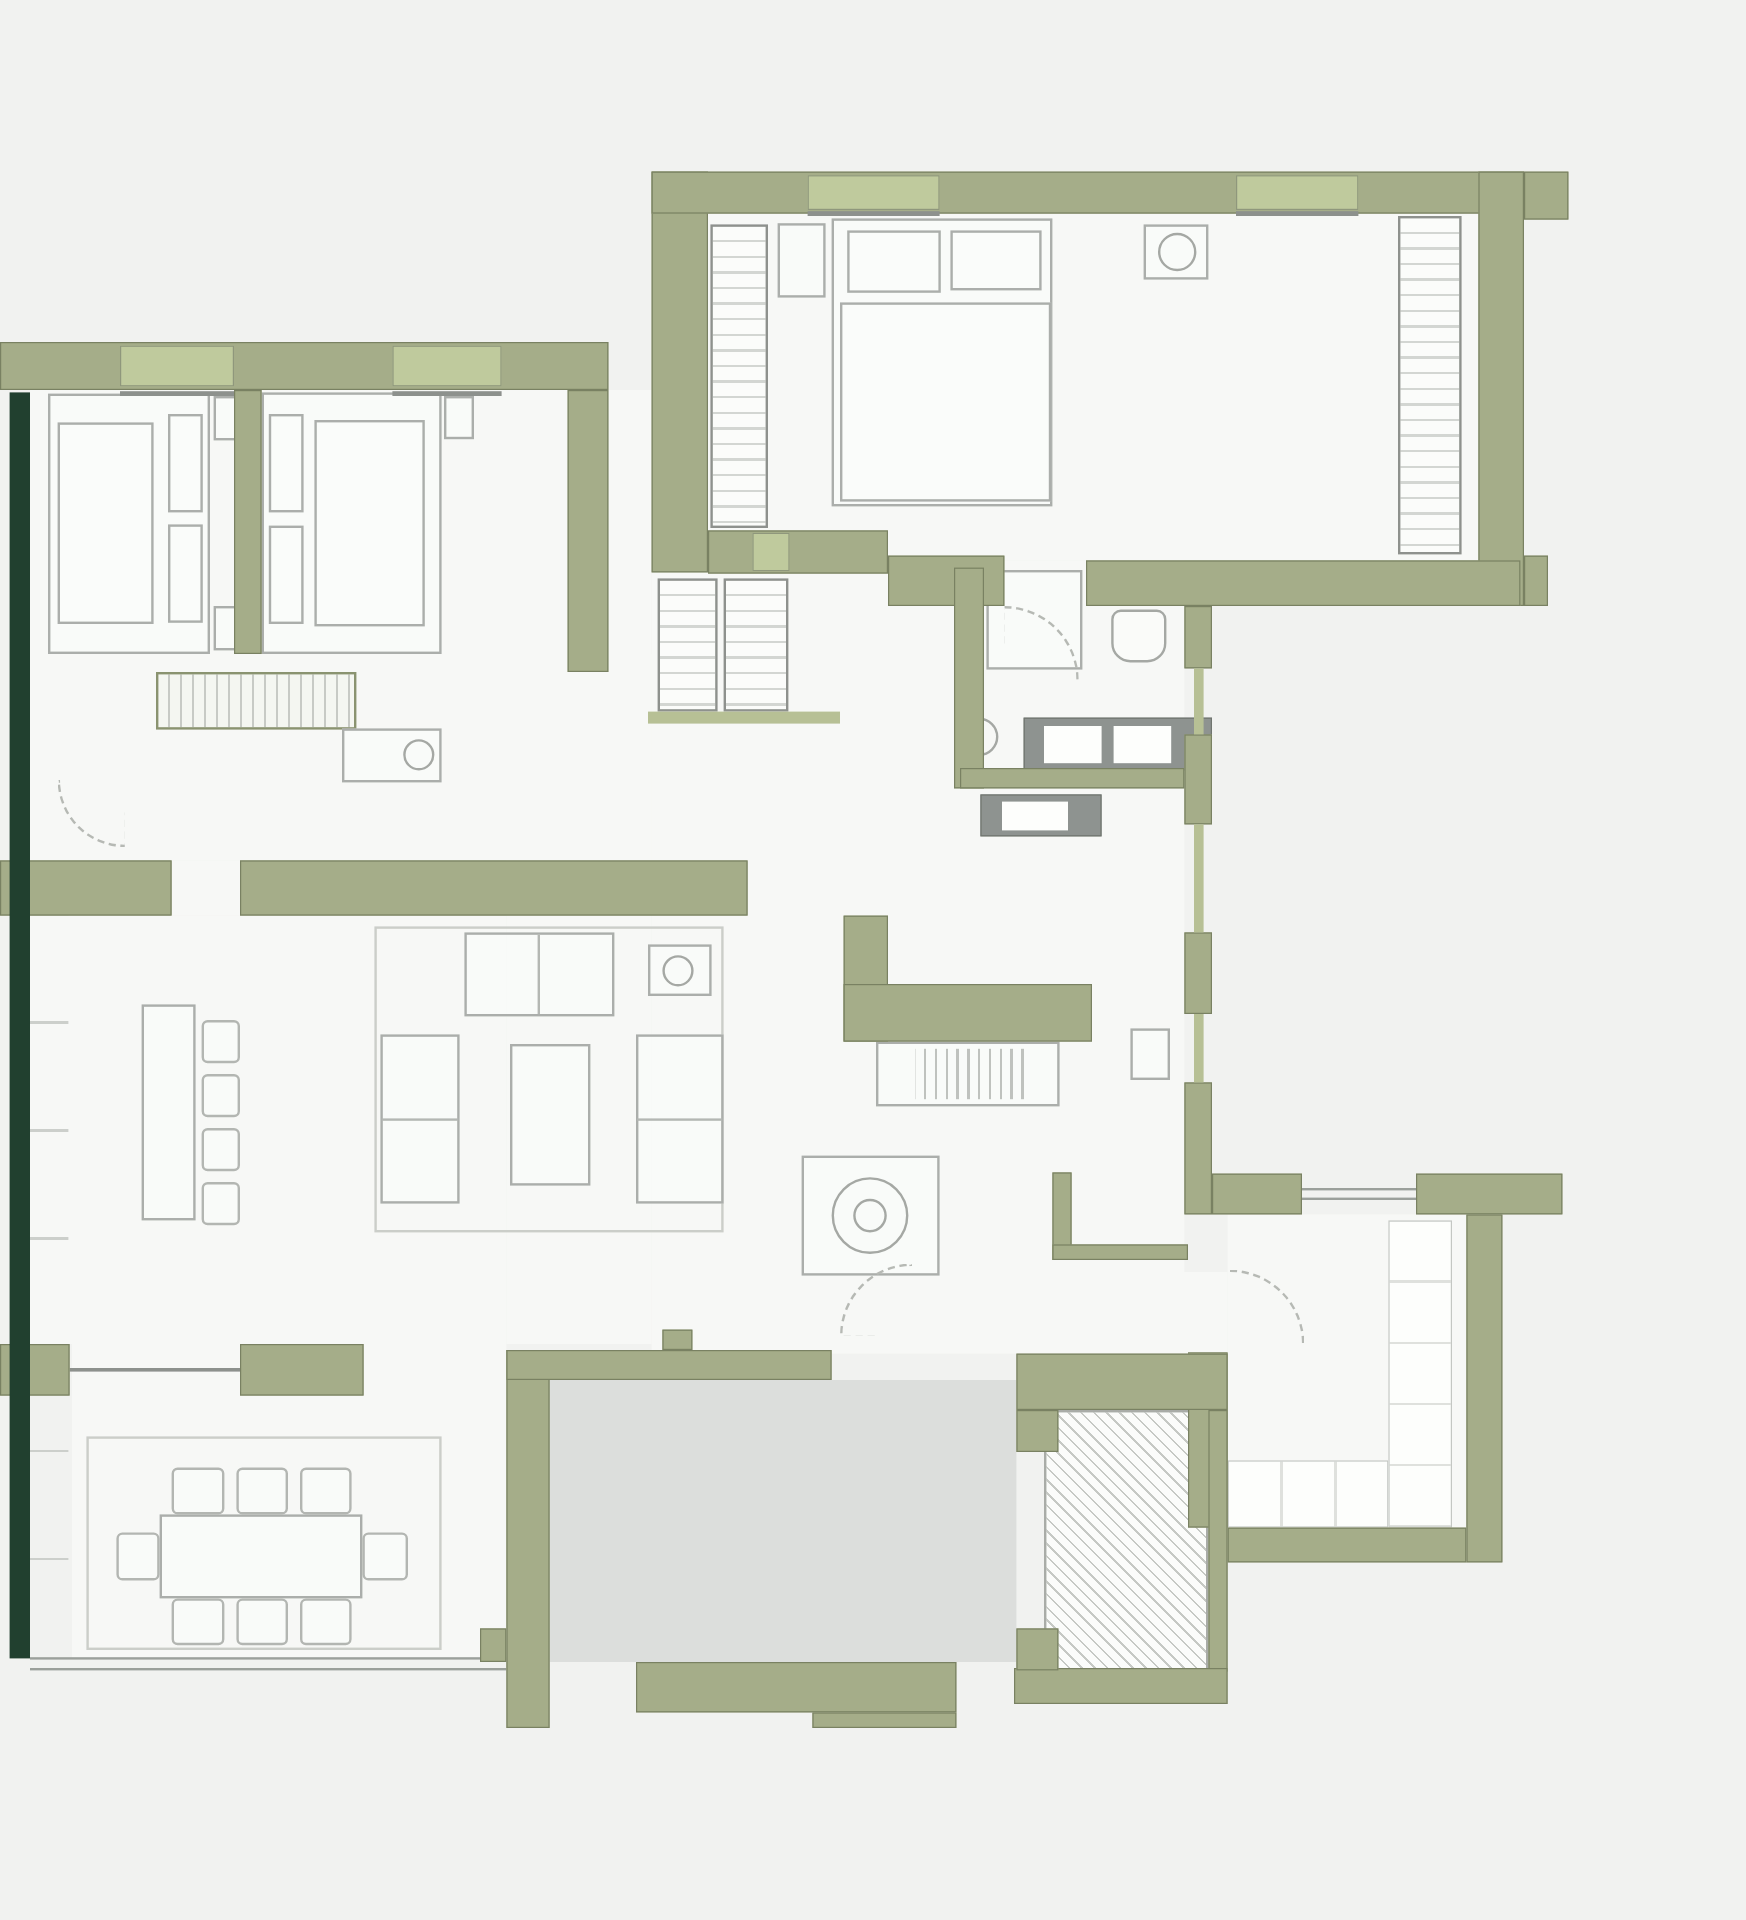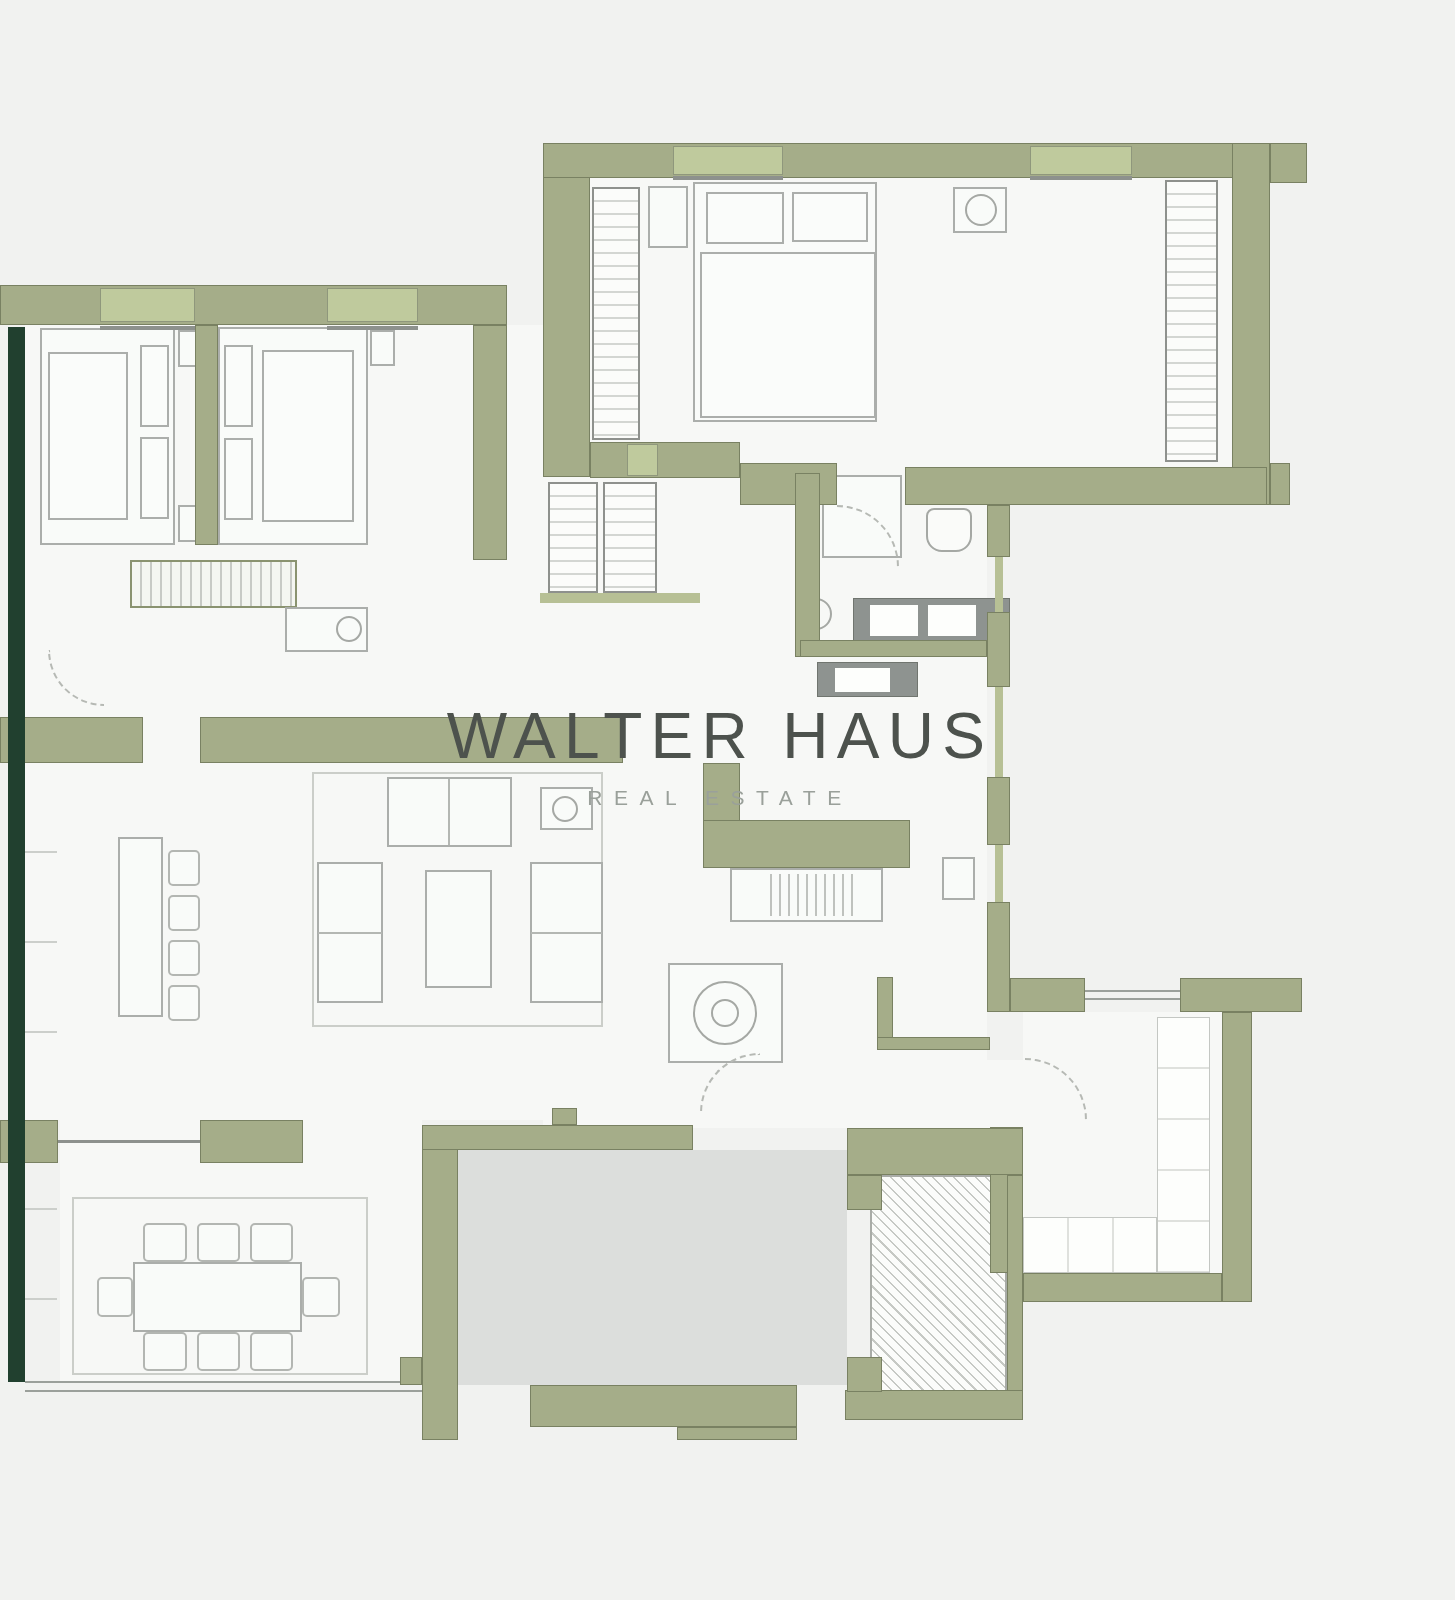--- a/index.html
+++ b/index.html
@@ -195,15 +195,13 @@
       <div class="el chair" style="left: 250px; top: 1332px; width: 43px; height: 39px;"></div>
       <div class="el chair" style="left: 97px; top: 1277px; width: 36px; height: 40px;"></div>
       <div class="el chair" style="left: 302px; top: 1277px; width: 38px; height: 40px;"></div>
       <div class="el counterV" style="left: 1157px; top: 1017px; width: 53px; height: 256px;"></div>
       <div class="el counterH" style="left: 1023px; top: 1217px; width: 134px; height: 56px;"></div>
       <div class="el arc-tr" style="left: 837px; top: 505px; width: 62px; height: 62px;"></div>
       <div class="el arc-tl" style="left: 700px; top: 1053px; width: 60px; height: 60px;"></div>
       <div class="el arc-tr" style="left: 1025px; top: 1058px; width: 62px; height: 62px;"></div>
       <div class="el arc-bl" style="left: 48px; top: 650px; width: 56px; height: 56px;"></div>
     </div>
-  <div class="wm-title">WALTER HAUS</div>
-  <div class="wm-sub">REAL ESTATE</div>
 </div>
 
 </body></html>

